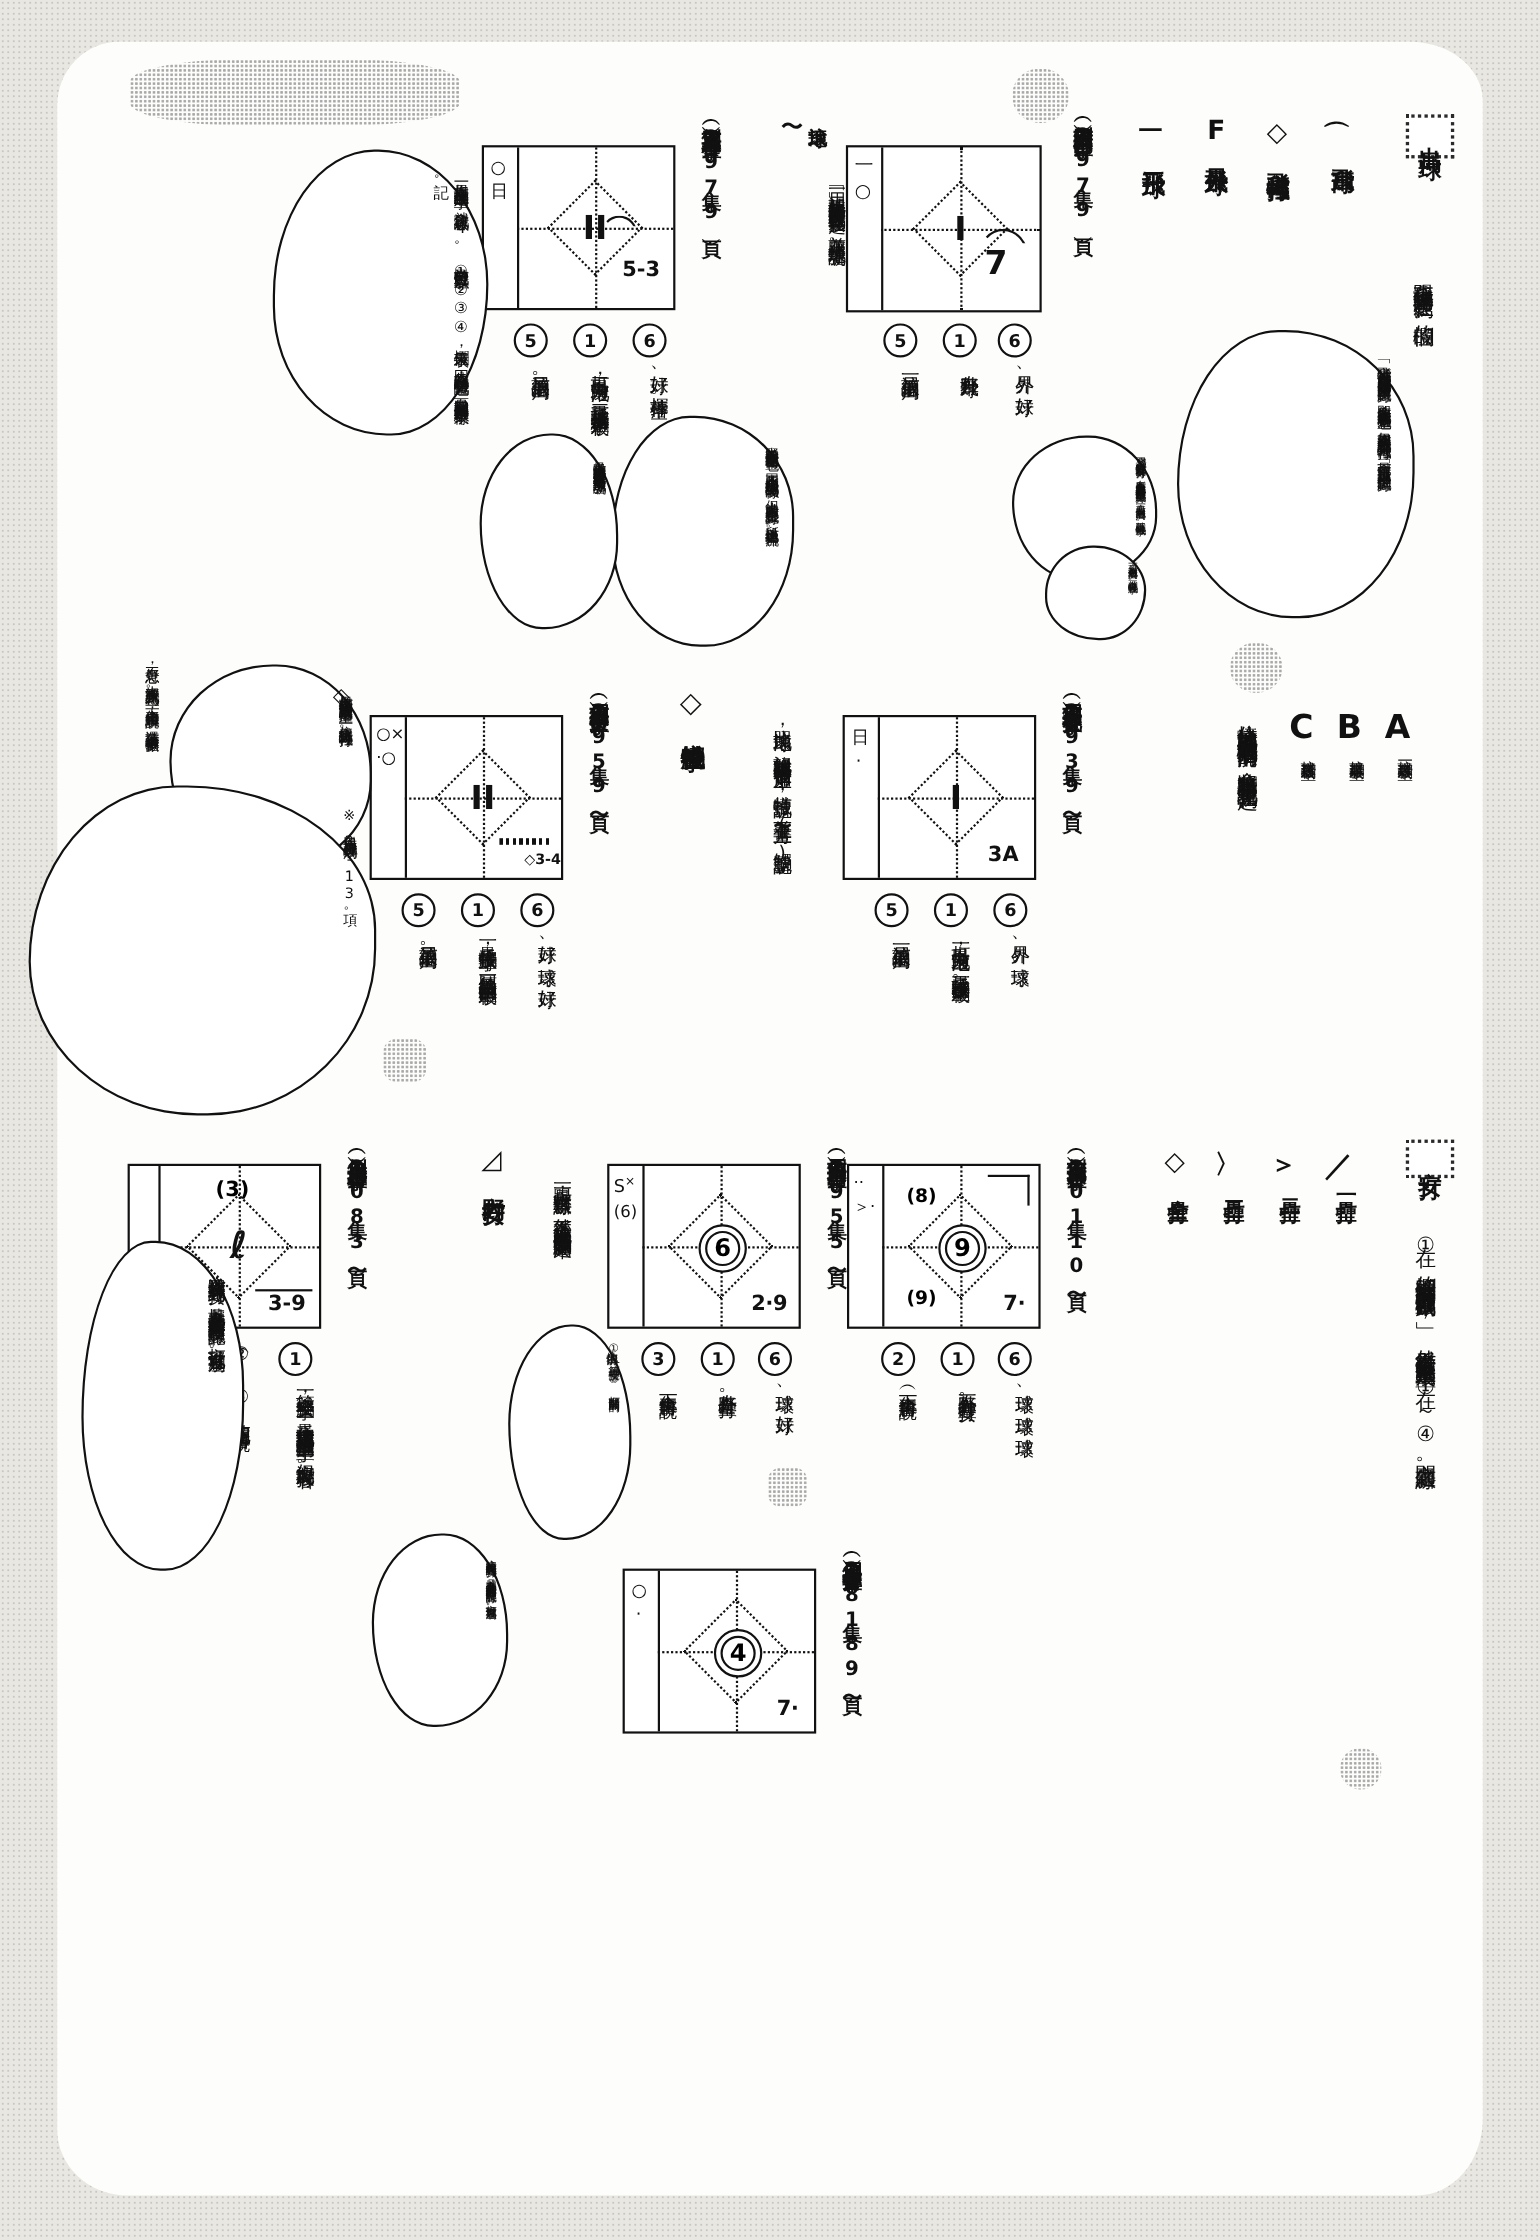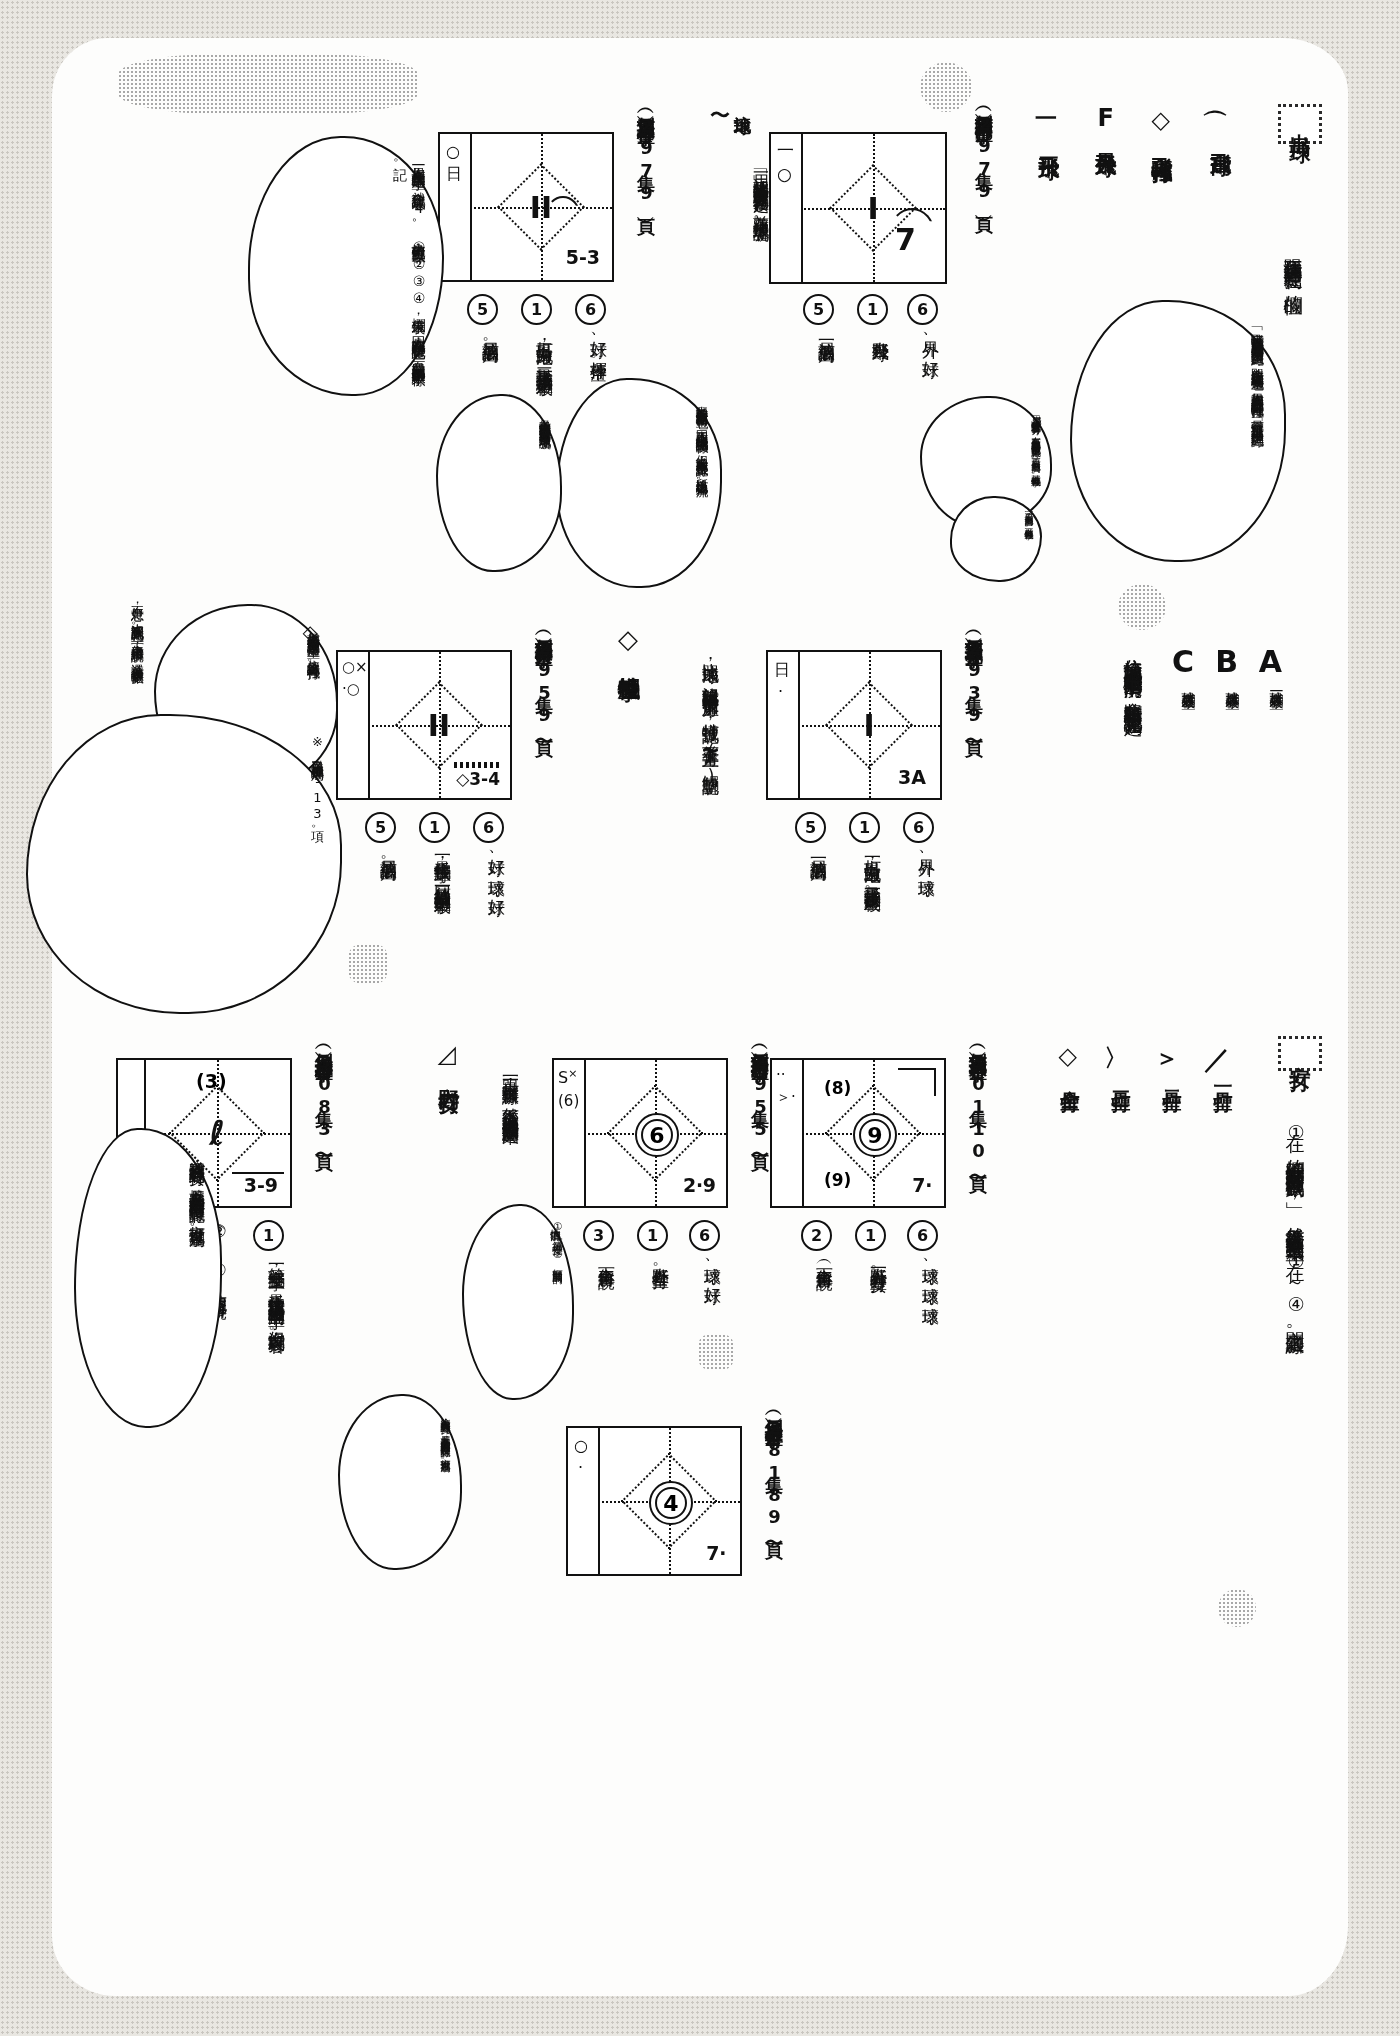--- a/index.html
+++ b/index.html
@@ -230,21 +230,21 @@
 
   <div class="card" style="right:728px;top:88px;width:176px;height:150px;">
     <div class="colline" style="left:30px;"></div>
     <div class="cornermark" style="left:6px;top:10px;font-size:16px;">○</div>
     <div class="cornermark" style="left:6px;top:32px;font-size:16px;">日</div>
     <div class="hline" style="left:30px;right:0;top:50%;"></div>
     <div class="vline" style="top:0;bottom:0;left:calc(30px + (100% - 30px)/2);"></div>
     <div class="diamond" style="left:calc(30px + (100% - 30px)/2 - 31px);top:calc(50% - 31px);width:62px;height:62px;"></div>
     <div class="centertxt" style="left:calc(30px + (100% - 30px)/2 - 24px);top:calc(50% - 24px);width:48px;height:48px;">II</div>
     <div class="arc" style="left:106px;top:62px;width:30px;height:14px;"></div>
-    <div class="botright" style="right:12px;bottom:12px;margin-top:24px;">5-3</div>
+    <div class="botright" style="right:12px;bottom:24px;margin-top:24px;">5-3</div>
   </div>
 
   <div class="stepnum" style="right:736px;top:250px;">6</div>
   <div class="v" style="right:732px;top:284px;height:112px;font-size:17px;">好球、揮棒落空。</div>
 
   <div class="stepnum" style="right:790px;top:250px;">1</div>
   <div class="v" style="right:786px;top:284px;height:154px;font-size:17px;">打出三壘方向滾地，三壘手接球後傳給一壘手刺殺。</div>
 
   <div class="stepnum" style="right:844px;top:250px;">5</div>
   <div class="v" style="right:840px;top:284px;height:140px;font-size:17px;">該局第二個出局。</div>
@@ -298,21 +298,21 @@
   <div class="v" style="right:786px;top:580px;height:296px;font-size:18px;font-weight:700;">（例）二局下半榮口打擊（29集59頁〜）</div>
 
   <div class="card" style="right:830px;top:606px;width:176px;height:150px;">
     <div class="colline" style="left:30px;"></div>
     <div class="cornermark" style="left:4px;top:8px;font-size:15px;">○×</div>
     <div class="cornermark" style="left:4px;top:30px;font-size:15px;">‧○</div>
     <div class="hline" style="left:30px;right:0;top:50%;"></div>
     <div class="vline" style="top:0;bottom:0;left:calc(30px + (100% - 30px)/2);"></div>
     <div class="diamond" style="left:calc(30px + (100% - 30px)/2 - 31px);top:calc(50% - 31px);width:62px;height:62px;"></div>
     <div class="centertxt" style="left:calc(30px + (100% - 30px)/2 - 24px);top:calc(50% - 24px);width:48px;height:48px;">II</div>
-    <div class="botright" style="right:10px;bottom:9px;font-size:17px;">◇3-4</div>
+    <div class="botright" style="right:0;bottom:9px;font-size:13px;">◇3-4</div>
     <div style="position:absolute;right:10px;bottom:30px;width:46px;height:6px;
          background:repeating-linear-gradient(90deg,#111 0 3px,transparent 3px 6px);"></div>
   </div>
 
   <div class="stepnum" style="right:838px;top:768px;">6</div>
   <div class="v" style="right:834px;top:802px;height:140px;font-size:17px;">好球、壞球、好球。</div>
 
   <div class="stepnum" style="right:892px;top:768px;">1</div>
   <div class="v" style="right:888px;top:802px;height:186px;font-size:17px;">一壘手接住觸擊球，回傳給補位一壘的二壘手刺殺。</div>
 

